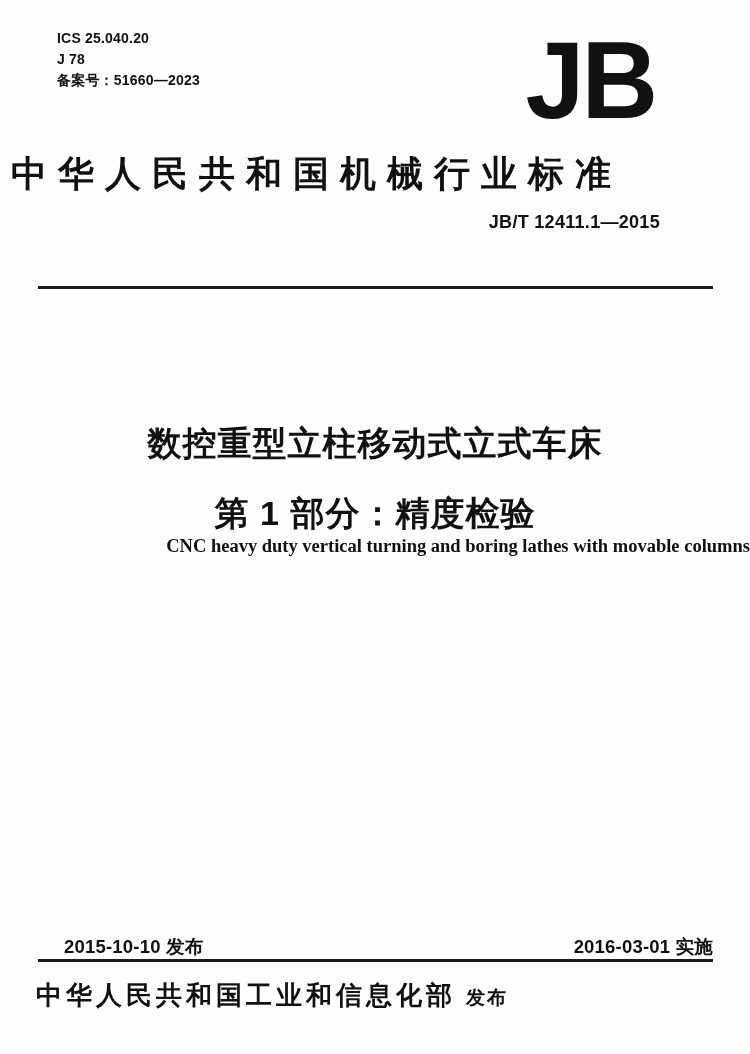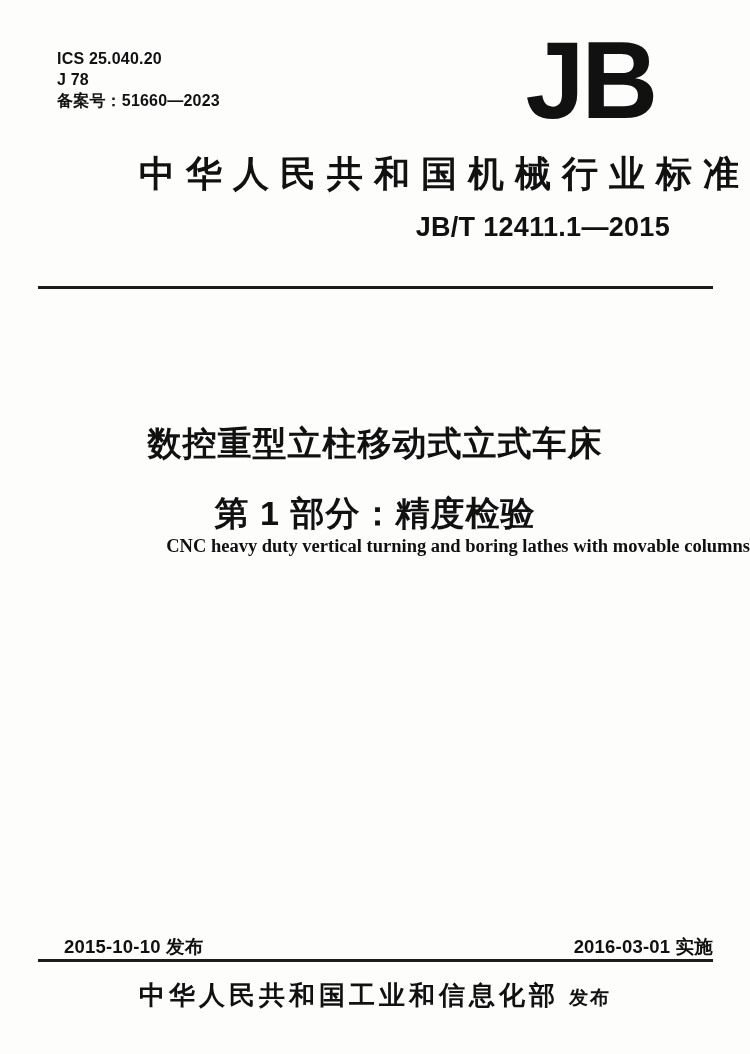--- a/index.html
+++ b/index.html
@@ -11,22 +11,22 @@
     margin: 0 auto;
     background: #fdfdfc;
     overflow: hidden;
     font-family: "Liberation Sans", sans-serif;
     color: #111;
   }
   
   .meta-block {
     position: absolute;
     left: 57px;
-    top: 48px;
-    font-size: 16px;
+    top: 28px;
+    font-size: 14px;
     font-weight: bold;
     line-height: 21px;
     letter-spacing: 0.2px;
   }
   
   .jb-logo {
     position: absolute;
     top: 30px;
     right: 95px;
     font-size: 106px;
@@ -35,33 +35,33 @@
     letter-spacing: -3px;
     font-family: "Liberation Sans", sans-serif;
     transform: scaleY(1.04);
   }
   
   .std-type {
     position: absolute;
     top: 150px;
     left: 0;
     width: 100%;
-    text-align: right;
+    text-align: left;
     font-size: 36px;
     font-weight: bold;
     letter-spacing: 11px;
     text-indent: 11px;
     white-space: nowrap;
   }
   
   .std-no {
     position: absolute;
     top: 212px;
-    right: 80px;
-    font-size: 27px;
+    right: 90px;
+    font-size: 18px;
     font-weight: bold;
     letter-spacing: 0.3px;
   }
   .rule {
     position: absolute;
     left: 38px;
     width: 675px;
     background: #1c1c1c;
   }
   .rule-top { top: 286px; height: 3px; }
@@ -104,22 +104,23 @@
     font-weight: bold;
     letter-spacing: 0.2px;
     margin-left: 24px;
   }
   
   .publisher-row {
     position: absolute;
     top: 978px;
     left: 0;
     width: 100%;
-    text-align: center;
+    text-align: left;
     white-space: nowrap;
+    padding-left: 36px;
   }
   .publisher-main {
     font-size: 26px;
     font-weight: bold;
     letter-spacing: 4px;
   }
   .publisher-suffix {
     font-size: 19px;
     font-weight: bold;
     margin-left: 10px;

